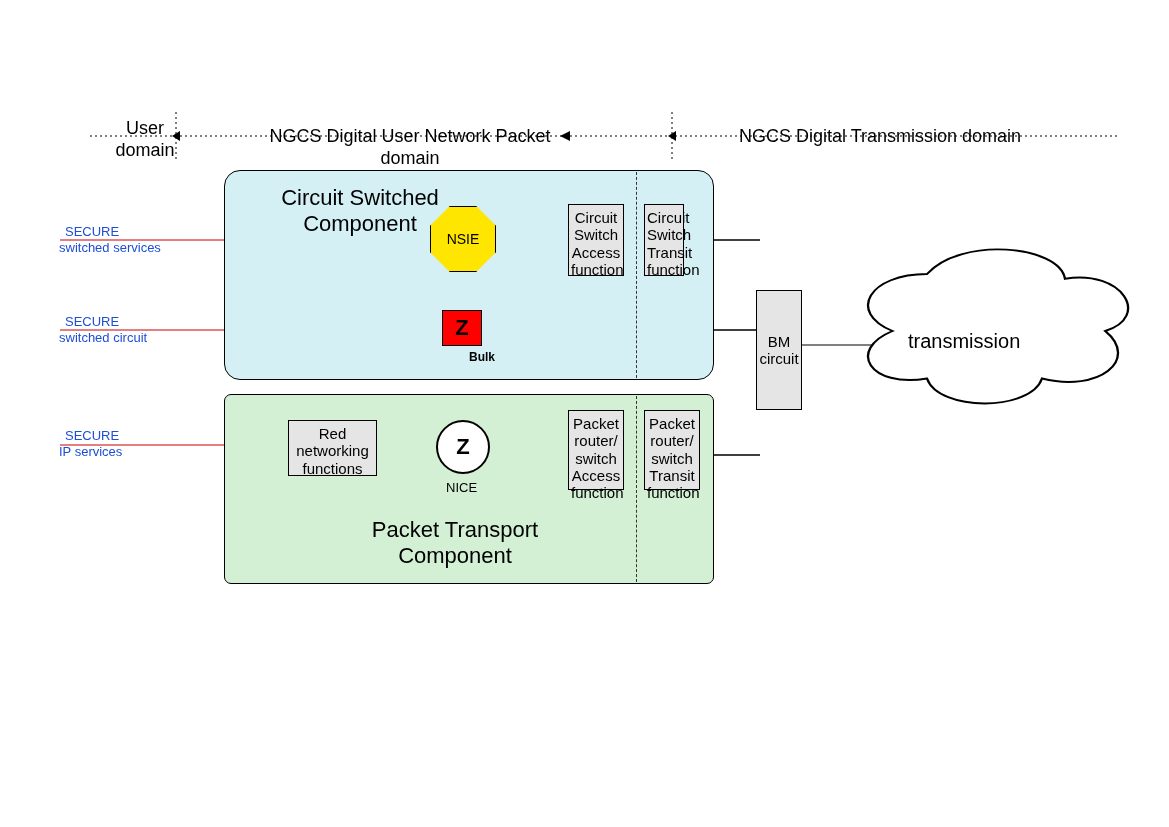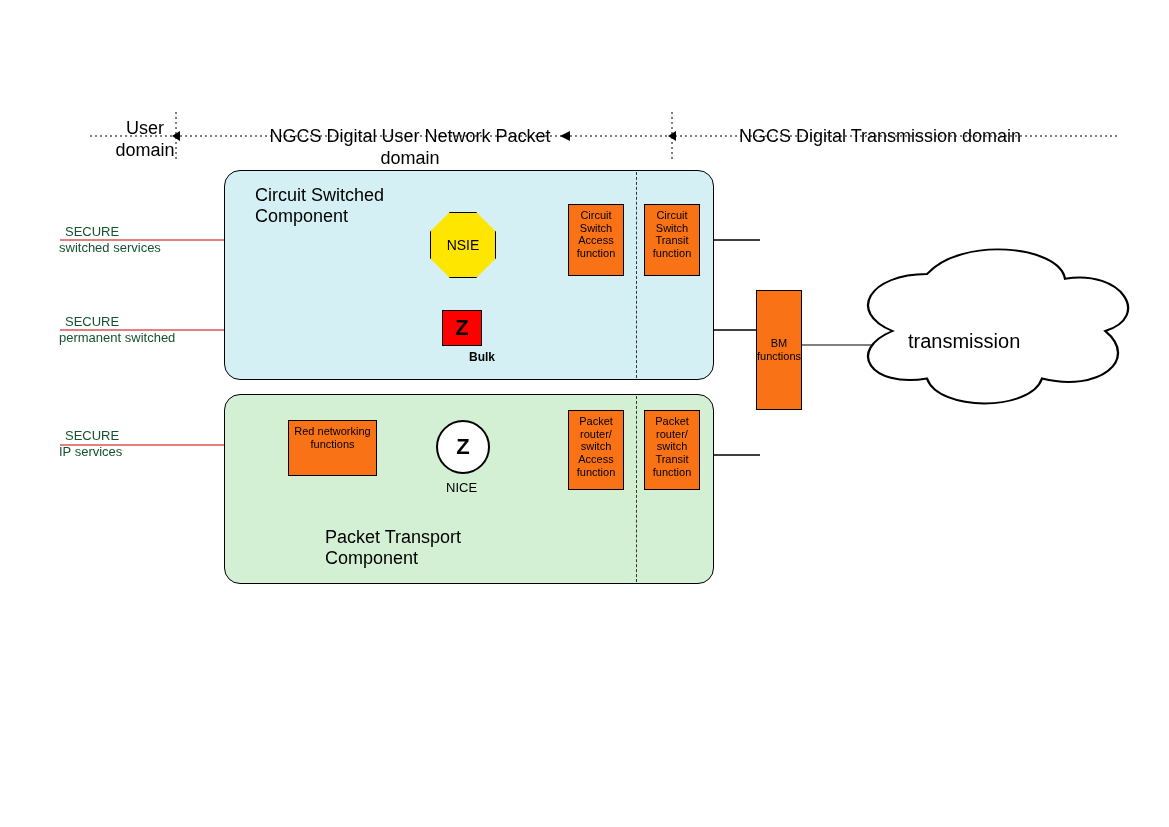--- a/index.html
+++ b/index.html
@@ -1,24 +1,24 @@
 <!DOCTYPE html>
 <html><head>
 <meta charset="utf-8">
 <style>
   * { box-sizing: border-box; margin: 0; padding: 0; }
   body { width: 1169px; height: 827px; position: relative; font-family: Arial, sans-serif; background: #fff; }
   .abs { position: absolute; }
   .domain-label { font-size: 18px; text-align: center; line-height: 1.2; }
-  .red-label { color: #14532d; font-size: 13px; line-height: 1.2; }
-  .small-box { border: 1px solid #000; background: #f97316; font-size: 11px; text-align: center; padding: 4px 2px; line-height: 1.15; }
+  .red-label { color: #1d4ed8; font-size: 13px; line-height: 1.2; }
+  .small-box { border: 1px solid #000; background: #e5e5e5; font-size: 15px; text-align: center; padding: 4px 2px; line-height: 1.15; }
   .big-box { border: 1px solid #000; border-radius: 16px; }
   .csc-box { background: #d4f0f4; }
   .ptc-box { background: #d4f0d4; }
-  .comp-title { font-size: 18px; }
+  .comp-title { font-size: 22px; text-align: center; }
   .octagon { background: #ffe600; width: 66px; height: 66px; clip-path: polygon(30% 0%, 70% 0%, 100% 30%, 100% 70%, 70% 100%, 30% 100%, 0% 70%, 0% 30%); display: flex; align-items: center; justify-content: center; font-size: 14px; border: 1px solid #000; }
   .red-sq { background: #f00; width: 40px; height: 36px; display: flex; align-items: center; justify-content: center; font-size: 22px; font-weight: bold; border: 1px solid #000; }
   .circle { border: 2px solid #000; border-radius: 50%; background: #fff; width: 54px; height: 54px; display: flex; align-items: center; justify-content: center; font-size: 22px; font-weight: bold; }
   .vdash { border-left: 1.5px dashed #333; }
   .cloud-text { font-size: 20px; }
   .bulk-label { font-size: 12px; font-weight: bold; }
   .nice-label { font-size: 13px; }
   svg { position: absolute; top: 0; left: 0; pointer-events: none; }
 </style>
 </head>
@@ -72,66 +72,66 @@
 domain</div>
 <div class="abs domain-label" style="left:240px; top:126px; width:340px;">NGCS Digital User  Network Packet domain</div>
 <div class="abs domain-label" style="left:720px; top:126px; width:320px;">NGCS Digital Transmission domain</div>
 
 <div class="abs" style="left:65px; top:224px;">
   <div class="red-label">SECURE</div>
   <div class="red-label" style="margin-left:-6px;">switched services</div>
 </div>
 <div class="abs" style="left:65px; top:314px;">
   <div class="red-label">SECURE</div>
-  <div class="red-label" style="margin-left:-6px;">permanent switched</div>
+  <div class="red-label" style="margin-left:-6px;">switched circuit</div>
 </div>
 <div class="abs" style="left:65px; top:428px;">
   <div class="red-label">SECURE</div>
   <div class="red-label" style="margin-left:-6px;">IP services</div>
 </div>
 
 <div class="abs big-box csc-box" style="left:224px; top:170px; width:490px; height:210px;">
   <div class="comp-title" style="position:absolute; left:30px; top:14px; width:210px;">
     <div>Circuit Switched</div>
     <div>Component</div>
   </div>
 </div>
 
-<div class="abs octagon" style="left:430px; top:212px;border-radius:19px;">
+<div class="abs octagon" style="left:430px; top:206px;border-radius:19px;">
   <span>NSIE</span>
 </div>
 
 <div class="abs red-sq" style="left:442px; top:310px;">
   <span>Z</span>
 </div>
 <div class="abs bulk-label" style="left:469px; top:350px;">Bulk</div>
 
 <div class="abs small-box" style="left:568px; top:204px; width:56px; height:72px;">Circuit Switch Access function</div>
 
-<div class="abs small-box" style="left:644px; top:204px; width:56px; height:72px;">Circuit Switch Transit function</div>
+<div class="abs small-box" style="left:644px; top:204px; width:40px; height:72px;">Circuit Switch Transit function</div>
 
 <div class="abs vdash" style="left:636px; top:172px; height:206px;"></div>
 
-<div class="abs big-box ptc-box" style="left:224px; top:394px; width:490px; height:190px;">
+<div class="abs big-box ptc-box" style="left:224px; top:394px; width:490px; height:190px;border-radius:7px;">
   <div class="comp-title" style="position:absolute; left:100px; bottom:14px; width:260px;">
     <div>Packet Transport</div>
     <div>Component</div>
   </div>
 </div>
 
 <div class="abs small-box" style="left:288px; top:420px; width:89px; height:56px;">Red networking functions</div>
 
 <div class="abs circle" style="left:436px; top:420px;">
   <span>Z</span>
 </div>
 <div class="abs nice-label" style="left:446px; top:480px;">NICE</div>
 
 <div class="abs small-box" style="left:568px; top:410px; width:56px; height:80px;">Packet router/ switch Access function</div>
 
 <div class="abs small-box" style="left:644px; top:410px; width:56px; height:80px;">Packet router/ switch Transit function</div>
 
 <div class="abs vdash" style="left:636px; top:396px; height:186px;"></div>
 
 <div class="abs small-box" style="left:756px; top:290px; width:46px; height:120px; display:flex; align-items:center; justify-content:center;">
-  <span>BM functions</span>
+  <span>BM circuit</span>
 </div>
 
 <div class="abs cloud-text" style="left:908px; top:330px;">transmission</div>
 
 </body></html>

